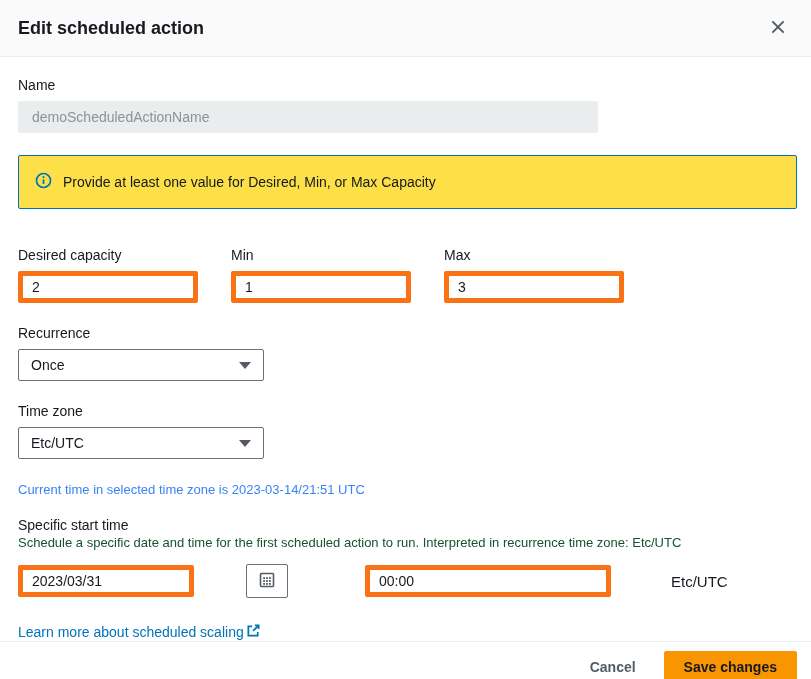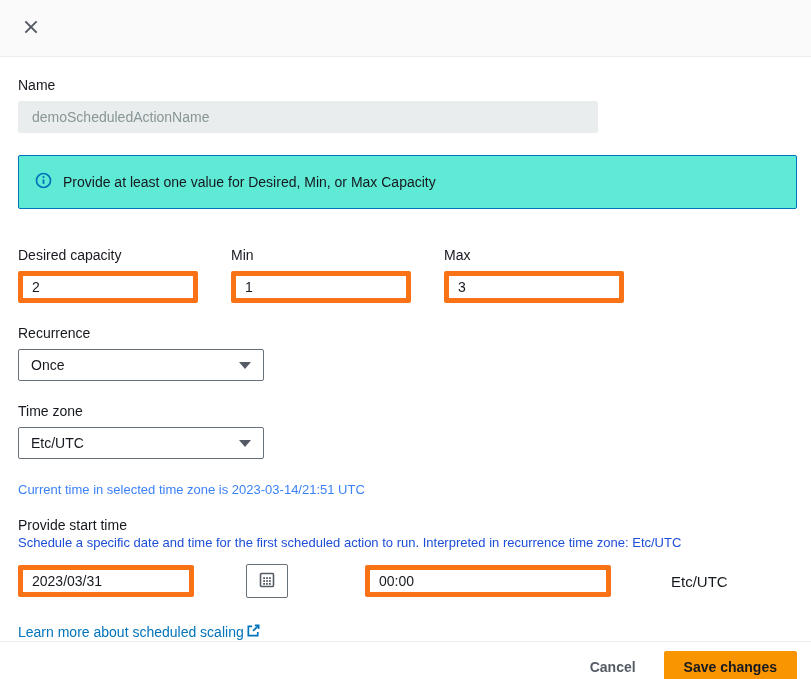--- a/index.html
+++ b/index.html
@@ -15,39 +15,39 @@
 
   
   .modal-body { flex:1 1 auto; padding:20px 18px 0 18px; }
 
   .field-label { display:block; font-size:14px; color:#16191f; margin-bottom:8px; }
   .text-input { height:32px; border:5px solid #f97316; border-radius:2px; background:#fff;
     font-family:"Liberation Sans", sans-serif; font-size:14px; color:#16191f; padding:0 9px; }
   .text-input:disabled { background:#eaeded; border-color:#eaeded; color:#879596; }
   .name-input { width:580px; }
 
-  .alert { margin-top:22px; width:779px; height:54px; border:1px solid #0073bb; background:#5eead4;
+  .alert { margin-top:22px; width:779px; height:54px; border:1px solid #0073bb; background:#fde047;
     border-radius:2px; display:flex; align-items:center; padding:0 16px; gap:11px; }
   .alert-text { font-size:14px; color:#16191f; }
 
   .capacity-row { margin-top:38px; display:flex; gap:33px; }
   .capacity-field { width:180px; }
   .capacity-field .text-input { width:100%; }
 
   .section { margin-top:22px; }
   .select-box { width:246px; height:32px; border:1px solid #687078; border-radius:2px; background:#fff;
     display:flex; align-items:center; justify-content:space-between; padding:0 12px; cursor:pointer; }
   .select-value { font-size:14px; color:#16191f; }
   .caret-down { width:0; height:0; border-left:6px solid transparent; border-right:6px solid transparent;
     border-top:7px solid #545b64; }
 
   .helper-text { margin-top:23px; font-size:13px; color:#3b82f6; }
 
   .start-section { margin-top:20px; }
-  .start-desc { margin-top:2px; font-size:13px; color:#1d4ed8; }
+  .start-desc { margin-top:2px; font-size:13px; color:#14532d; }
   .start-row { margin-top:14px; display:flex; align-items:center;gap:40px; }
   .date-input { width:176px; }
   .calendar-btn { margin-left:12px; width:42px; height:34px; border:1px solid #687078; border-radius:2px;
     background:#fff; display:flex; align-items:center; justify-content:center; cursor:pointer; }
   .time-input { margin-left:37px; width:246px; }
   .tz-suffix { margin-left:20px; font-size:15px; color:#16191f; }
 
   .link-row { margin-top:25px; display:inline-flex; align-items:center; gap:2px; color:#0073bb;
     font-size:14px; text-decoration:none; cursor:pointer; }
 
@@ -59,20 +59,21 @@
   .save-btn { background:#f89500; border:1px solid #f89500; border-radius:2px;
     font-family:"Liberation Sans", sans-serif; font-size:14px; font-weight:700; color:#16191f;
     padding:7px 19px; cursor:pointer; }
 </style>
 </head>
 <body>
 
 <div class="modal">
 
   <div class="modal-header">
+    <h1 class="modal-title">Edit scheduled action</h1>
     <button class="close-btn">
       <span>
         <svg width="18" height="18" viewBox="0 0 16 16" fill="none" stroke="#545b64" stroke-width="1.8">
           <line x1="3" y1="3" x2="13" y2="13"></line>
             <line x1="13" y1="3" x2="3" y2="13"></line>
         </svg>
       </span>
     </button>
   </div>
 
@@ -120,21 +121,21 @@
     <div class="section">
       <label class="field-label">Time zone</label>
       <div class="select-box">
         <span class="select-value">Etc/UTC</span>
         <span class="caret-down"></span>
       </div>
       <div class="helper-text">Current time in selected time zone is 2023-03-14/21:51 UTC</div>
     </div>
 
     <div class="start-section">
-      <label class="field-label" style="margin-bottom:0">Provide start time</label>
+      <label class="field-label" style="margin-bottom:0">Specific start time</label>
       <div class="start-desc">Schedule a specific date and time for the first scheduled action to run. Interpreted in recurrence time zone: Etc/UTC</div>
       <div class="start-row">
         <input class="text-input date-input" type="text" value="2023/03/31" style="">
         <button class="calendar-btn">
           <span>
             <svg width="16" height="16" viewBox="0 0 16 16" fill="none">
               <rect x="1.5" y="1.5" width="13" height="13" rx="1" stroke="#545b64" stroke-width="1.6"></rect>
               <g fill="#545b64">
                 <rect x="4.2" y="5.2" width="1.8" height="1.8"></rect>
                   <rect x="7.1" y="5.2" width="1.8" height="1.8"></rect>

